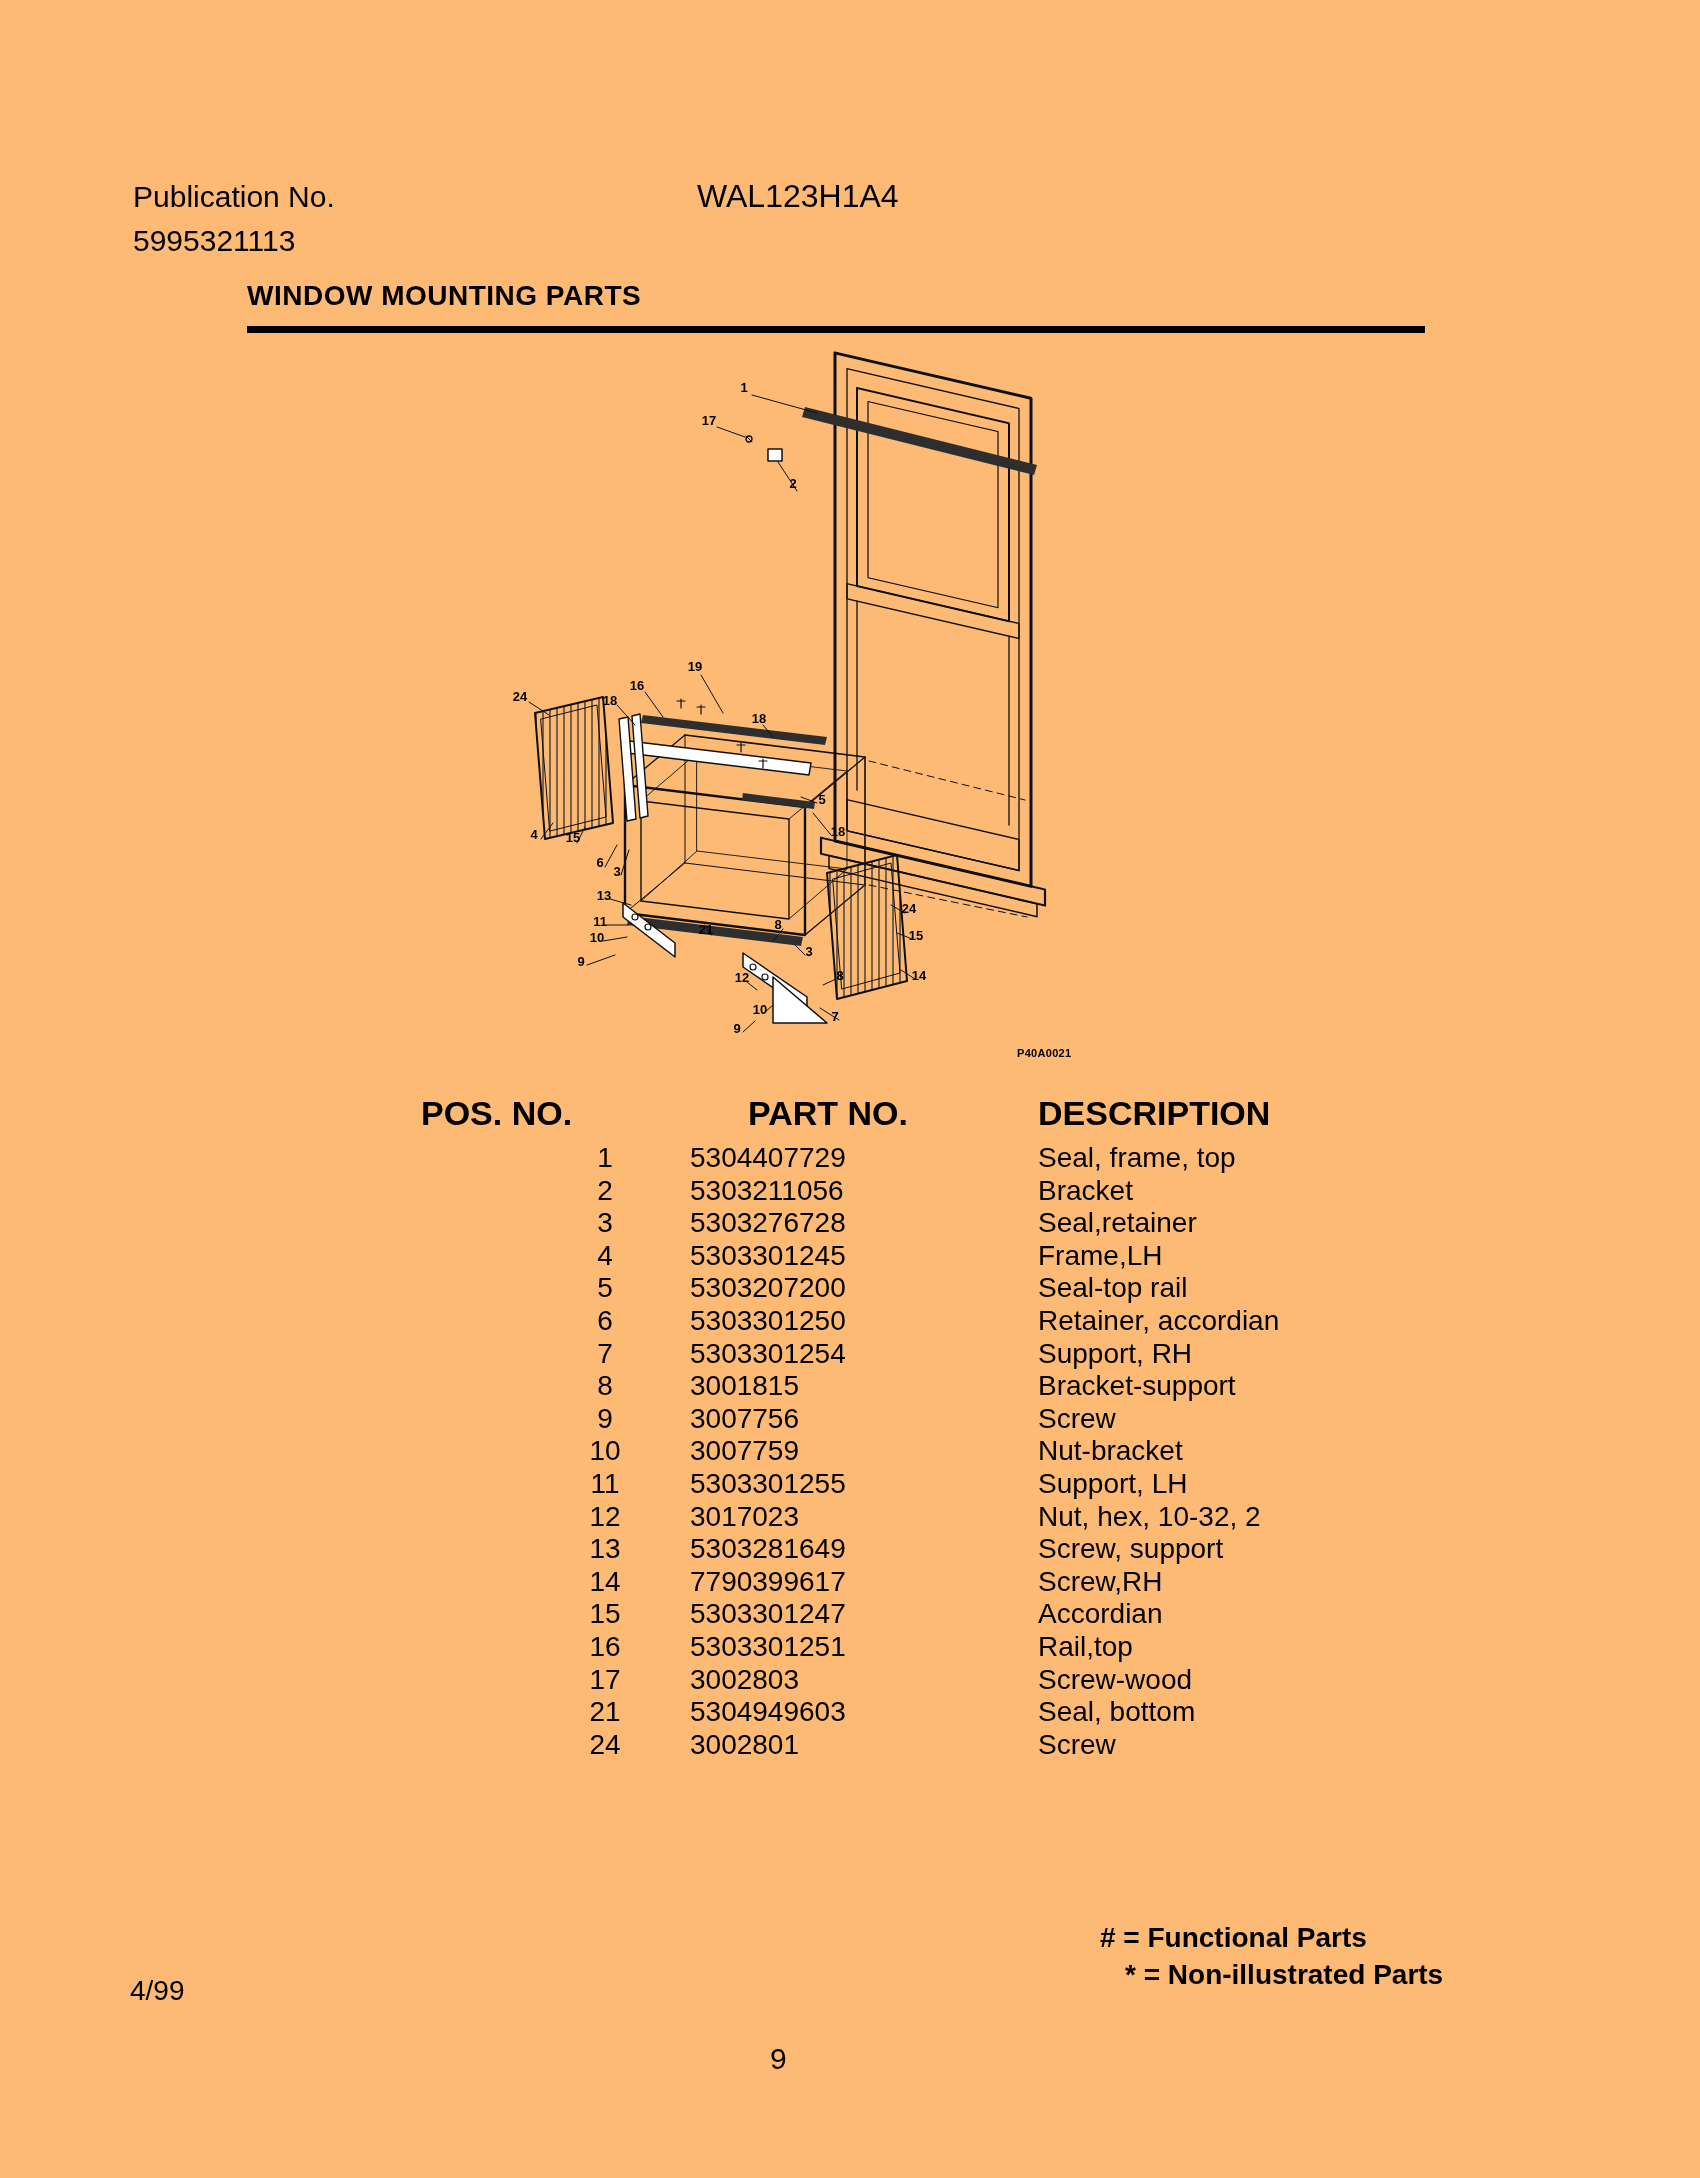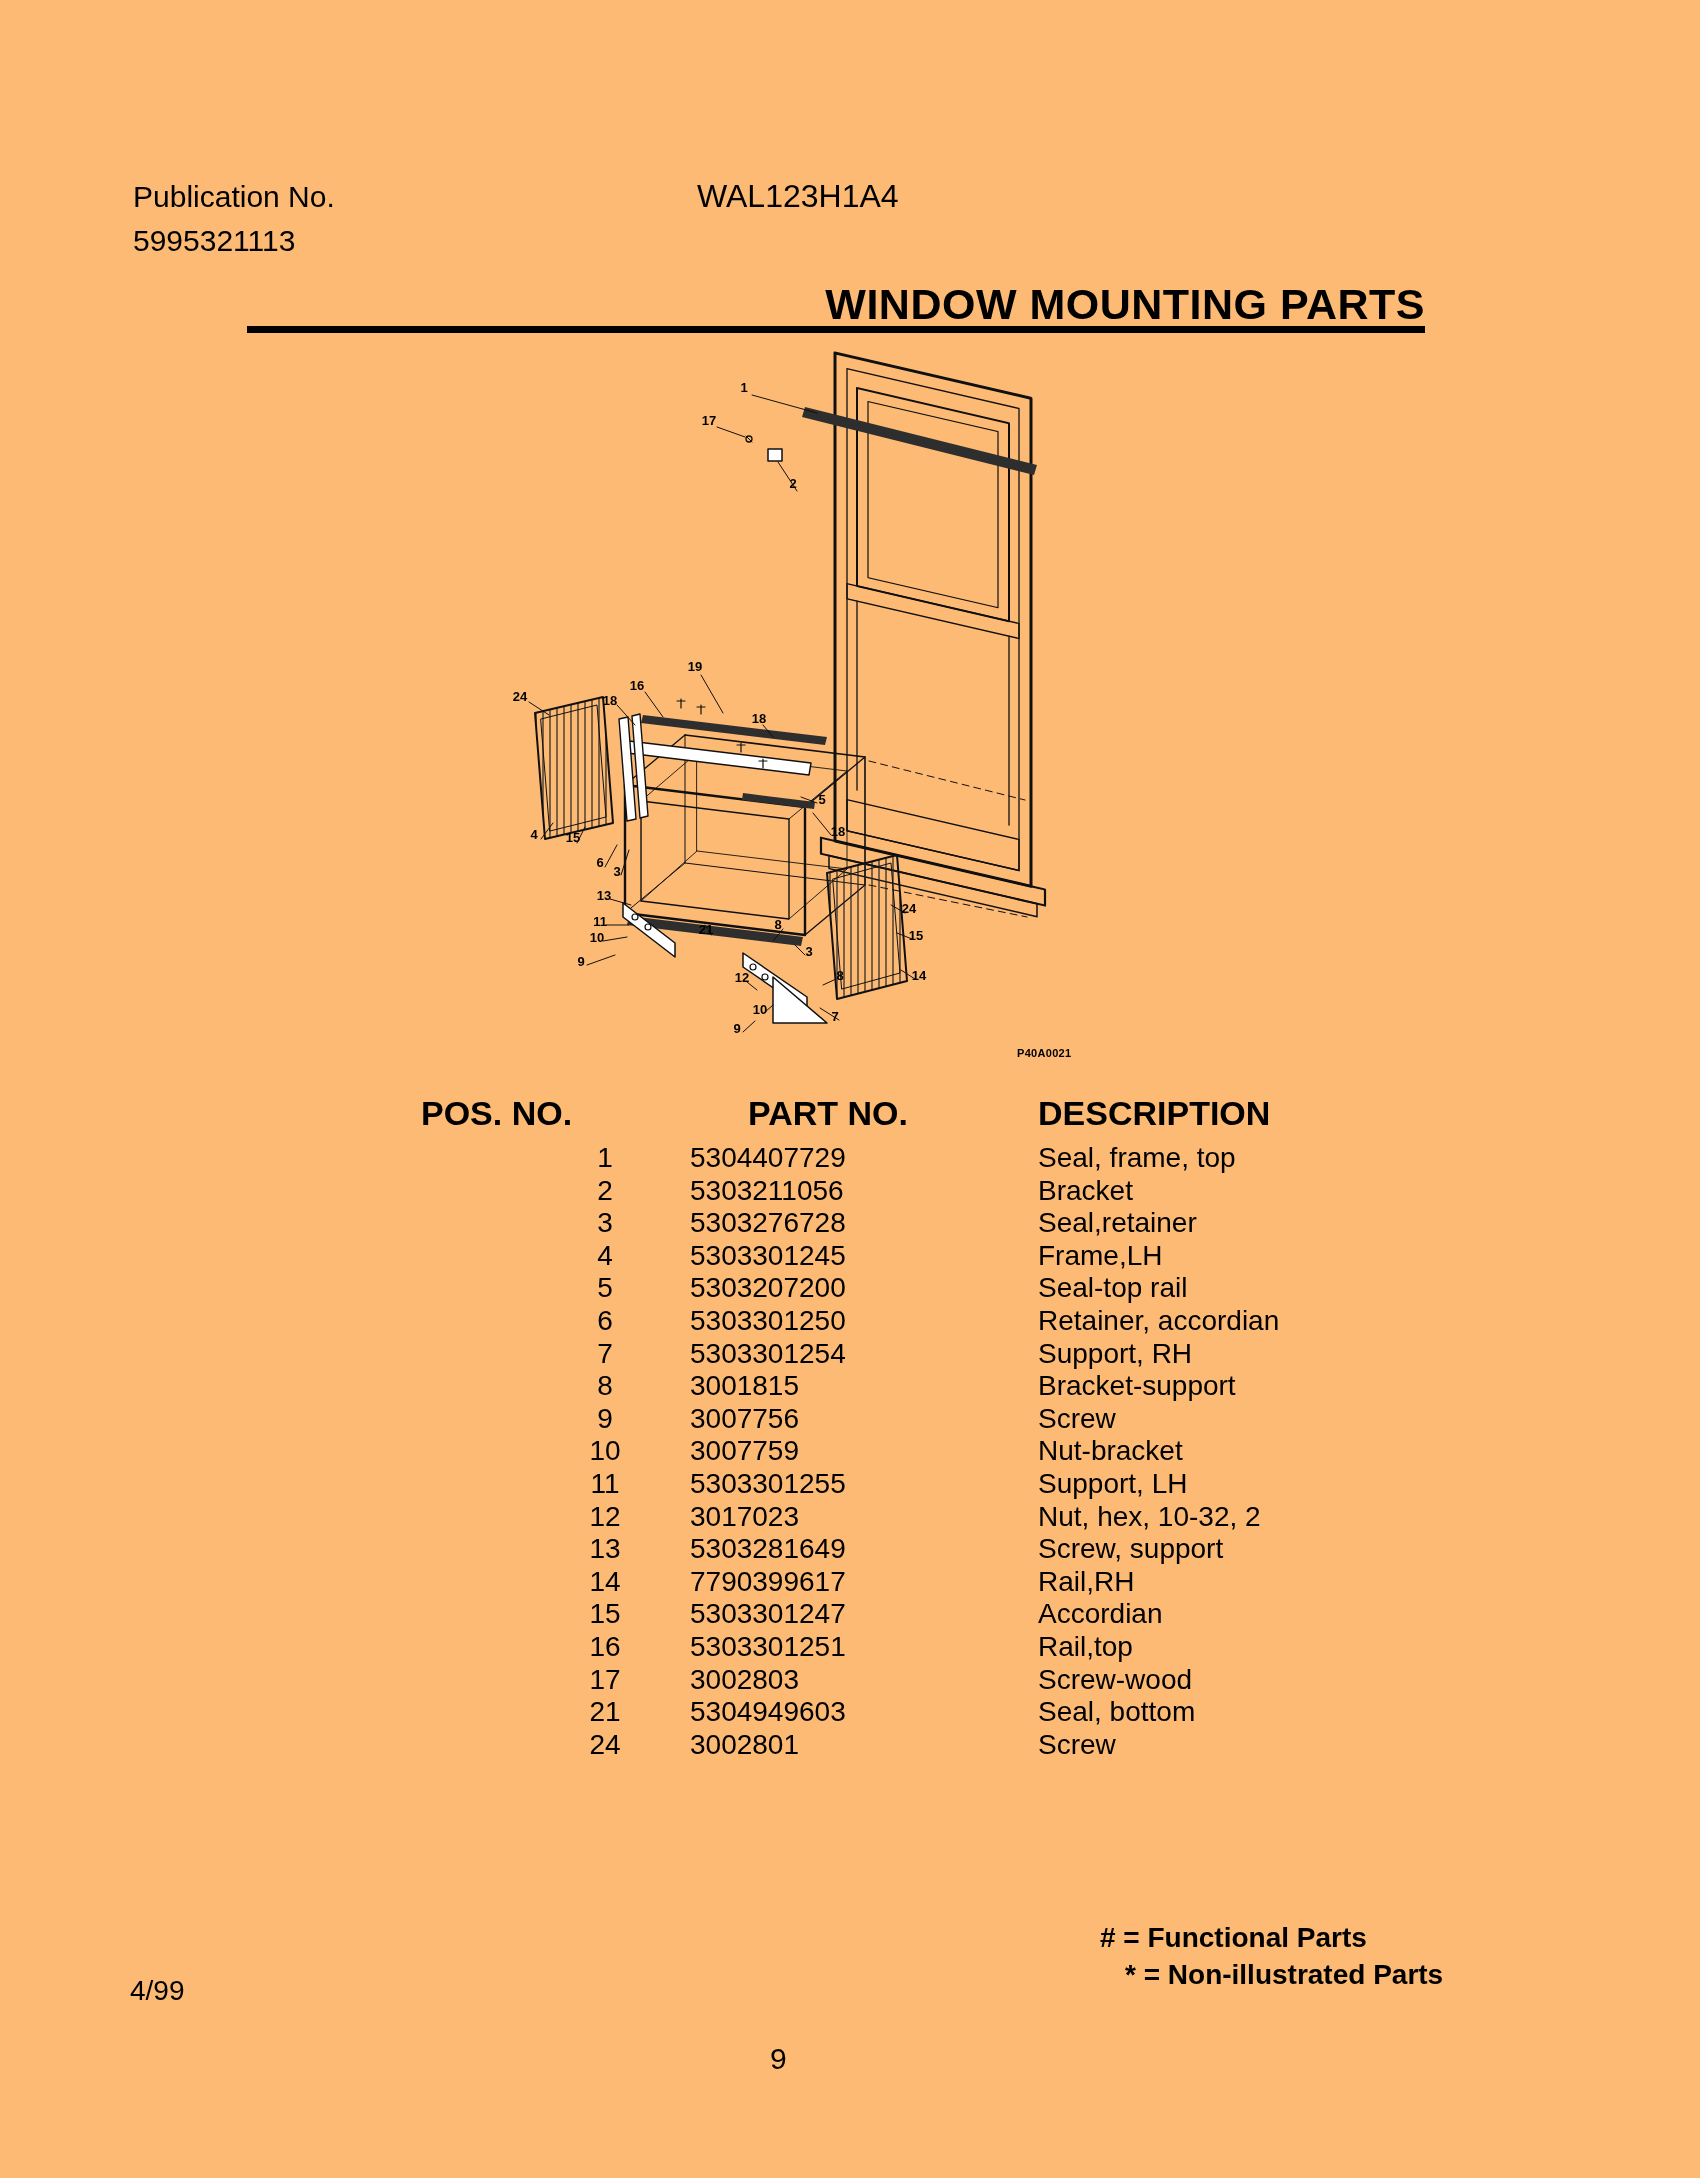--- a/index.html
+++ b/index.html
@@ -3,22 +3,22 @@
 <meta charset="utf-8">
 <style>
   html,body{margin:0;padding:0;background:#ffffff;}
   .page{position:relative;width:1700px;height:2178px;background:#fdba74;color:#000;
         font-family:"Liberation Sans",sans-serif;overflow:hidden;}
 
   .pub-label{position:absolute;left:133px;top:180px;font-size:30px;white-space:nowrap;}
   .pub-number{position:absolute;left:133px;top:224px;font-size:30px;white-space:nowrap;}
   .model{position:absolute;left:697px;top:178px;font-size:32px;white-space:nowrap;}
 
-  .section-title{position:absolute;left:247px;top:280px;width:1178px;text-align:right;
-                 font-size:43px;font-weight:bold;letter-spacing:.5px;white-space:nowrap;}
+  .section-title{position:absolute;left:247px;top:280px;width:1178px;text-align:left;
+                 font-size:28px;font-weight:bold;letter-spacing:.5px;white-space:nowrap;}
   .title-rule{position:absolute;left:247px;top:326px;width:1178px;height:7px;background:#000;}
 
   .diagram{position:absolute;left:505px;top:345px;width:560px;height:730px;}
   .diagram svg{position:absolute;left:0;top:0;}
   .callout-layer{position:absolute;left:0;top:0;width:100%;height:100%;}
   .callout{position:absolute;transform:translate(-50%,-55%);font-size:13px;font-weight:bold;line-height:1;}
   .diagram-code{position:absolute;left:512px;top:702px;font-size:11px;font-weight:bold;letter-spacing:.3px;}
 
   .table-header{position:absolute;top:1094px;left:0;width:1700px;height:36px;
                 font-weight:bold;font-size:34px;}
@@ -271,21 +271,21 @@
         <div class="td td-desc">Nut, hex, 10-32, 2</div>
       </div>
       <div class="trow">
         <div class="td td-pos">13</div>
         <div class="td td-part">5303281649</div>
         <div class="td td-desc">Screw, support</div>
       </div>
       <div class="trow">
         <div class="td td-pos">14</div>
         <div class="td td-part">7790399617</div>
-        <div class="td td-desc">Rail,RH</div>
+        <div class="td td-desc">Screw,RH</div>
       </div>
       <div class="trow">
         <div class="td td-pos">15</div>
         <div class="td td-part">5303301247</div>
         <div class="td td-desc">Accordian</div>
       </div>
       <div class="trow">
         <div class="td td-pos">16</div>
         <div class="td td-part">5303301251</div>
         <div class="td td-desc">Rail,top</div>

